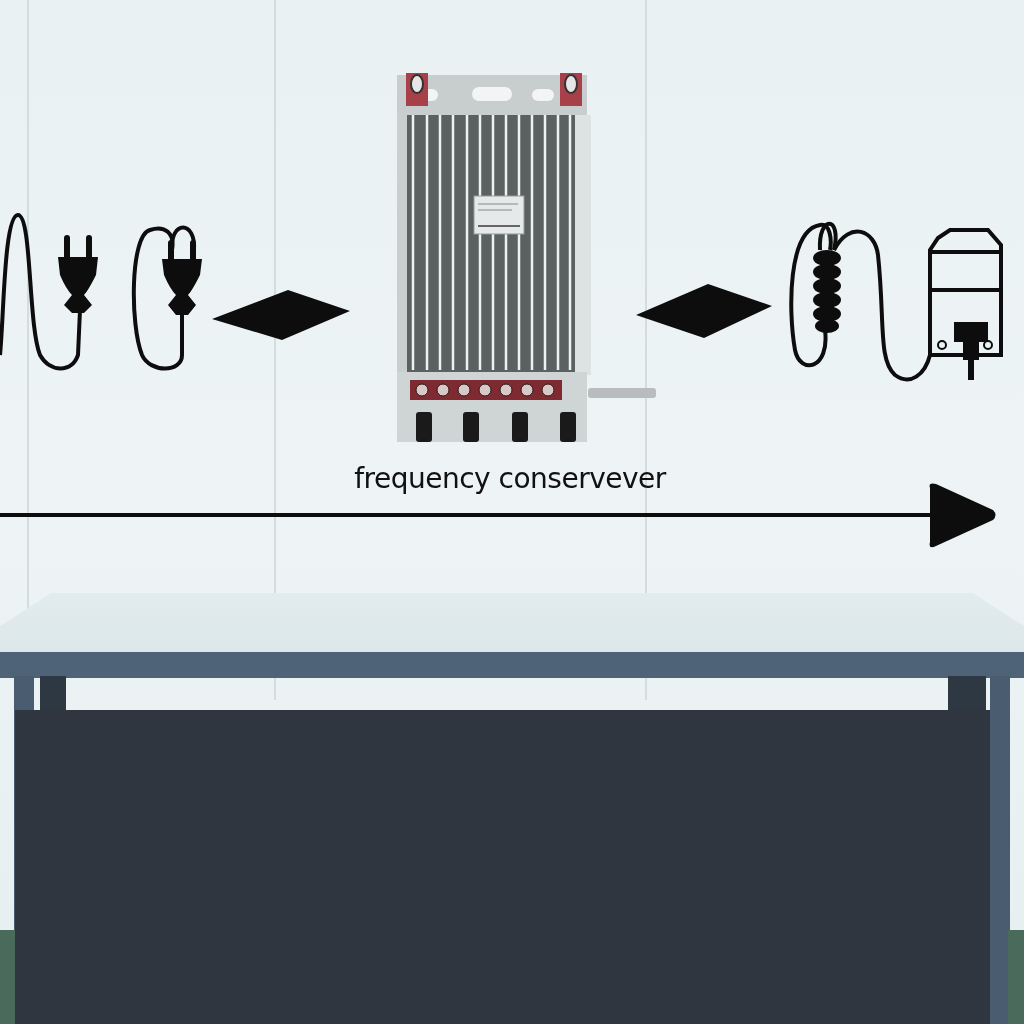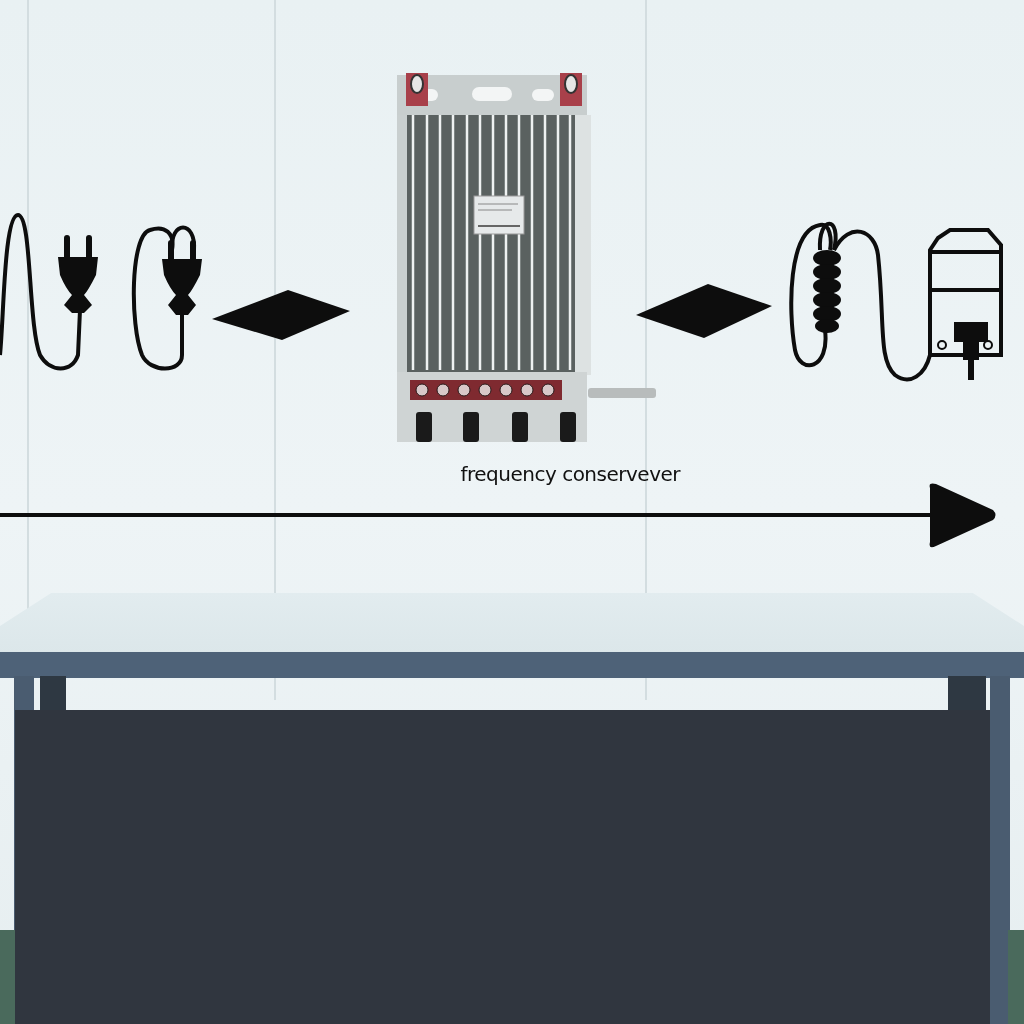--- a/index.html
+++ b/index.html
@@ -4,22 +4,22 @@
   <style>
     html, body { margin: 0; padding: 0; }
     body {
       width: 1024px; height: 1024px; overflow: hidden; position: relative;
       background: linear-gradient(180deg, #e9f1f3 0%, #eef4f6 50%, #e6eef0 100%);
       font-family: "DejaVu Sans", sans-serif;
     }
     .scene { position: absolute; left: 0; top: 0; width: 1024px; height: 1024px; }
     .seam { position: absolute; top: 0; width: 2px; height: 700px; background: #d3dde0; }
     .caption {
-      position: absolute; left: 340px; top: 462px; width: 340px; text-align: right;
-      font-family: "DejaVu Sans", sans-serif; font-size: 20px; color: #111; letter-spacing: -0.5px;
+      position: absolute; left: 340px; top: 462px; width: 340px; text-align: center;
+      font-family: "DejaVu Sans", sans-serif; font-size: 28px; color: #111; letter-spacing: -0.5px;
     }
     .table-top {
       position: absolute; left: 0; top: 593px; width: 1024px; height: 60px;
       background: linear-gradient(180deg, #e2ecef 0%, #dce7ea 100%);
       clip-path: polygon(5% 0, 95% 0, 100% 55%, 100% 100%, 0 100%, 0 55%);
     }
     .table-edge { position: absolute; left: 0; top: 652px; width: 1024px; height: 26px; background: #4e6278; }
     .leg { position: absolute; top: 676px; width: 20px; height: 348px; background: #4a5c70; }
     .panel { position: absolute; left: 15px; top: 710px; width: 975px; height: 314px; background: #30363f; }
     .floor-l { position: absolute; left: 0; top: 930px; width: 15px; height: 94px; background: #4a6a5c; }

